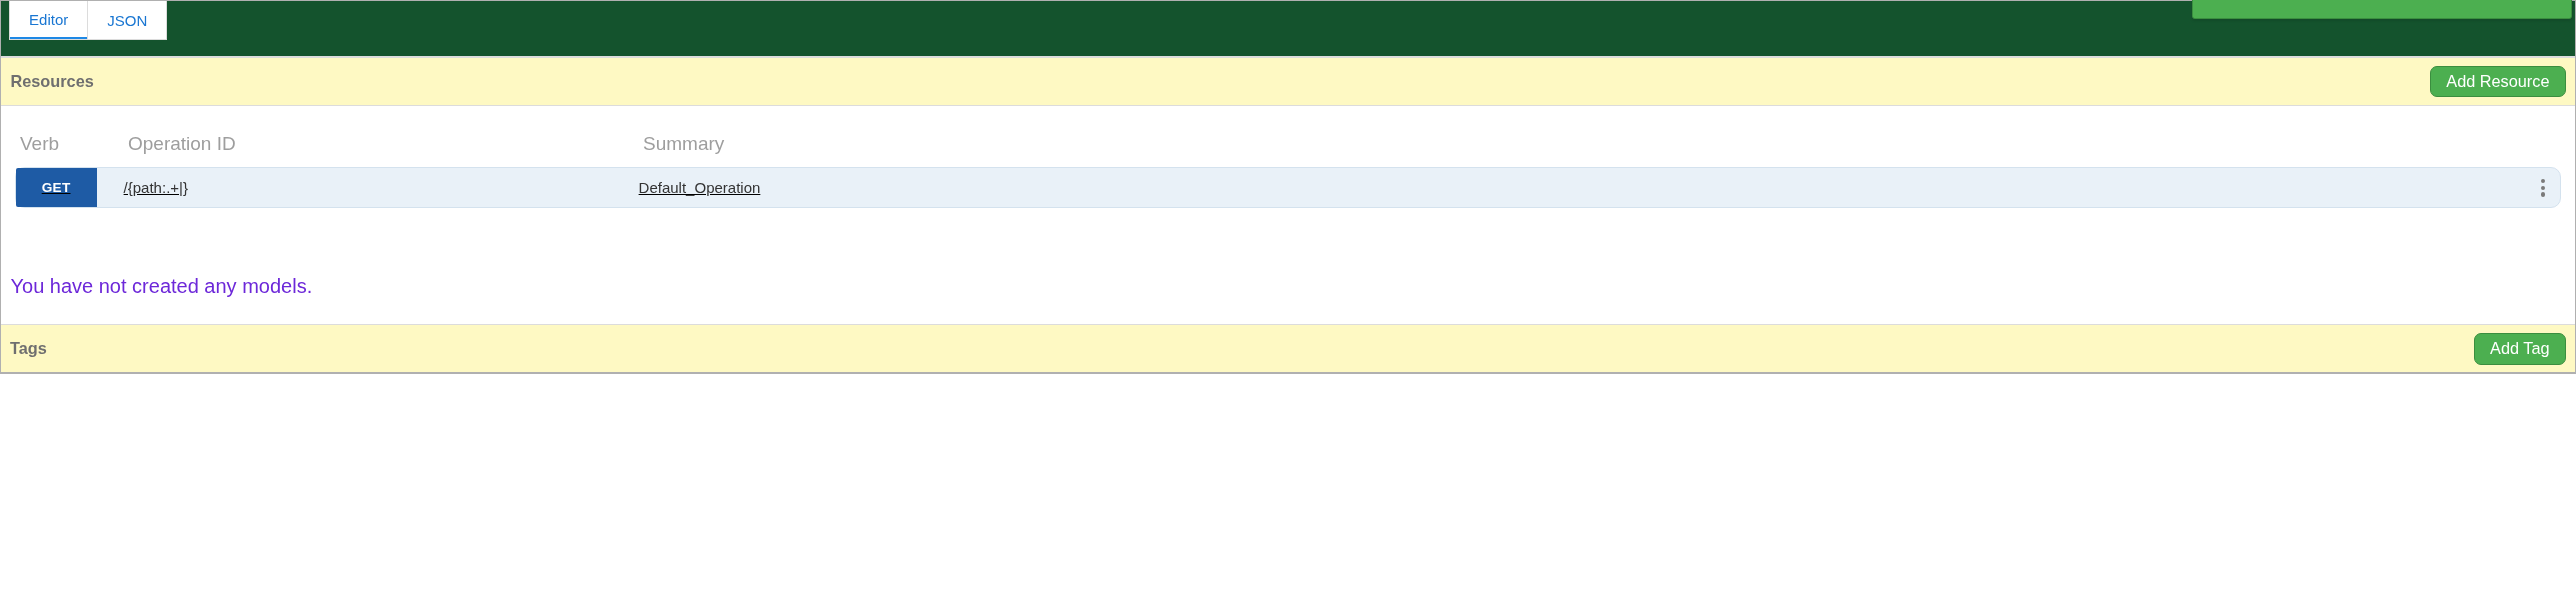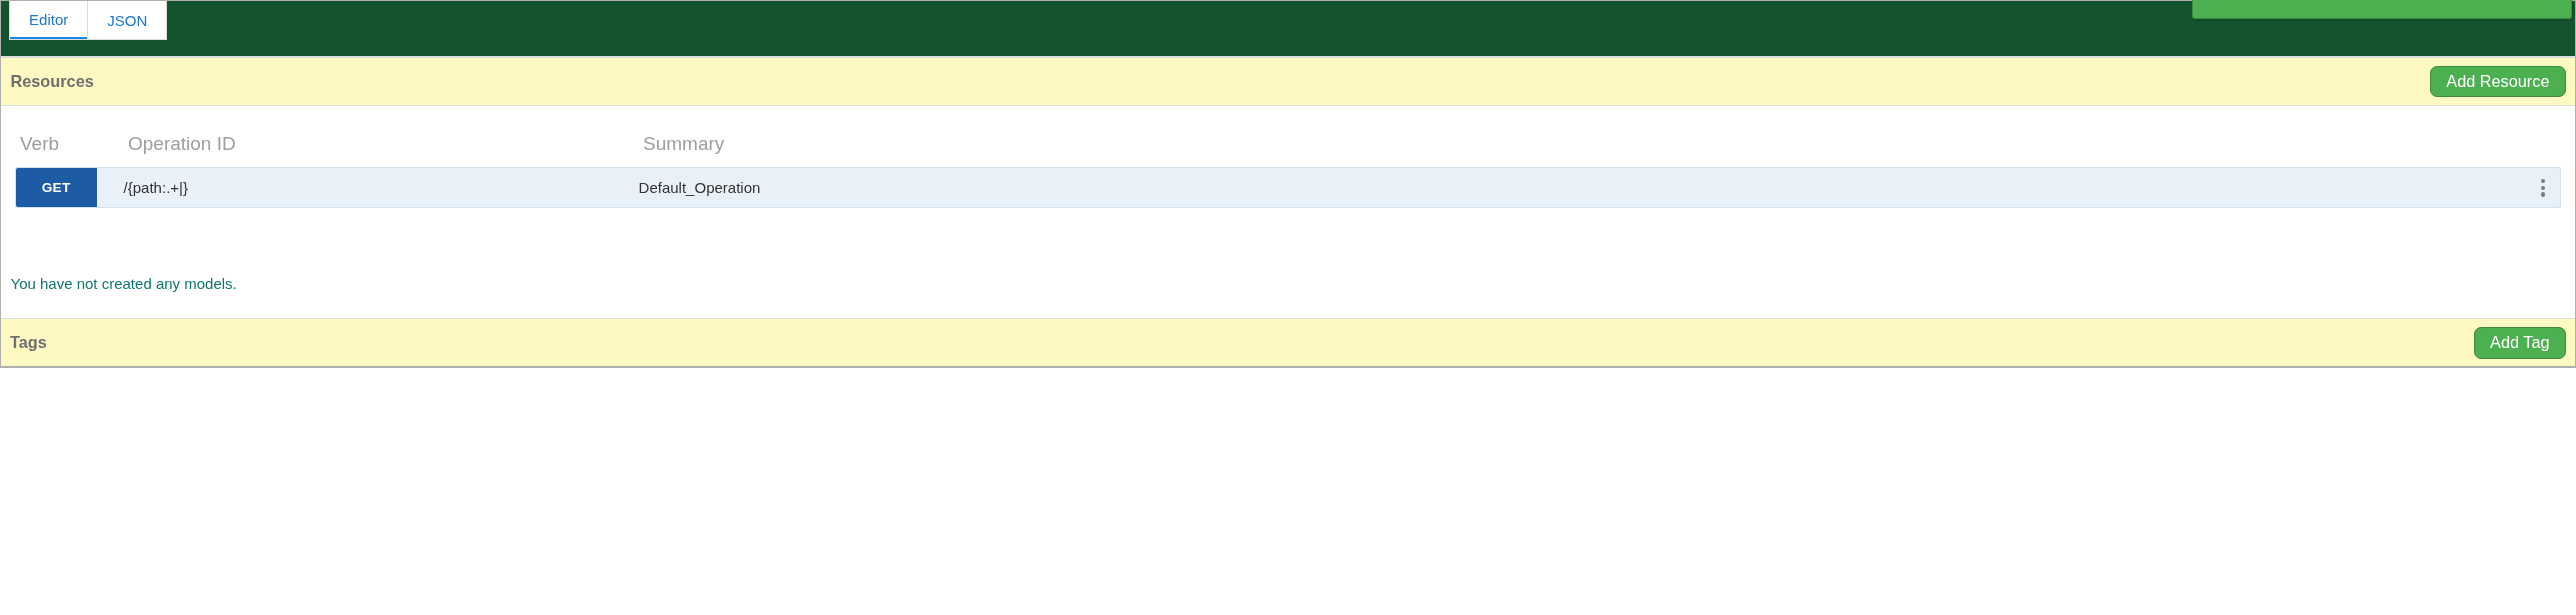--- a/index.html
+++ b/index.html
@@ -84,23 +84,24 @@
   .col-verb    { flex: 0 0 108px; }
   .col-path    { flex: 0 0 515px; }
   .col-opid    { flex: 0 0 515px; }
   .col-summary { flex: 1 1 auto; }
 
   .res-row {
     display: flex;
     align-items: center;
     background: #e9f1f8;
     border: 0.7px solid #d4e2ee;
-    border-radius: 2px;
+    border-radius: 10px;
     height: 41px;
     padding-right: 11px;
+    text-decoration: underline;
   }
   .verb-badge {
     background: #1e5ba5;
     color: #ffffff;
     font-size: 13.6px;
     font-weight: 700;
     letter-spacing: 0.3px;
     display: flex;
     align-items: center;
     justify-content: center;
@@ -118,22 +119,22 @@
     gap: 2.7px;
     cursor: pointer;
     padding: 4.1px;
   }
   .kebab span {
     width: 4.1px; height: 4.1px; background: #7a7a7a; border-radius: 50%;
   }
 
   .models-body {
     padding: 26px 9.5px;
-    font-size: 15px;
-    color: #0f766e;
+    font-size: 20px;
+    color: #6d28d9;
   }
 
   .tags-hdr { border-bottom: 0.7px solid #b0b0b0; padding-left: 9px; }
 </style>
 </head>
 <body>
 
 <div class="outer">
 
   <div class="top-strip">

